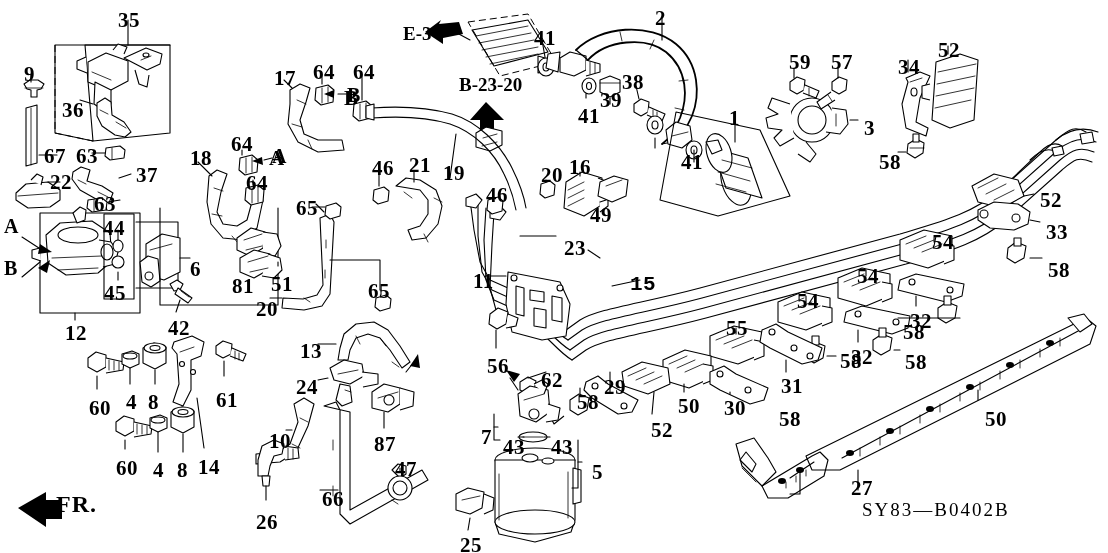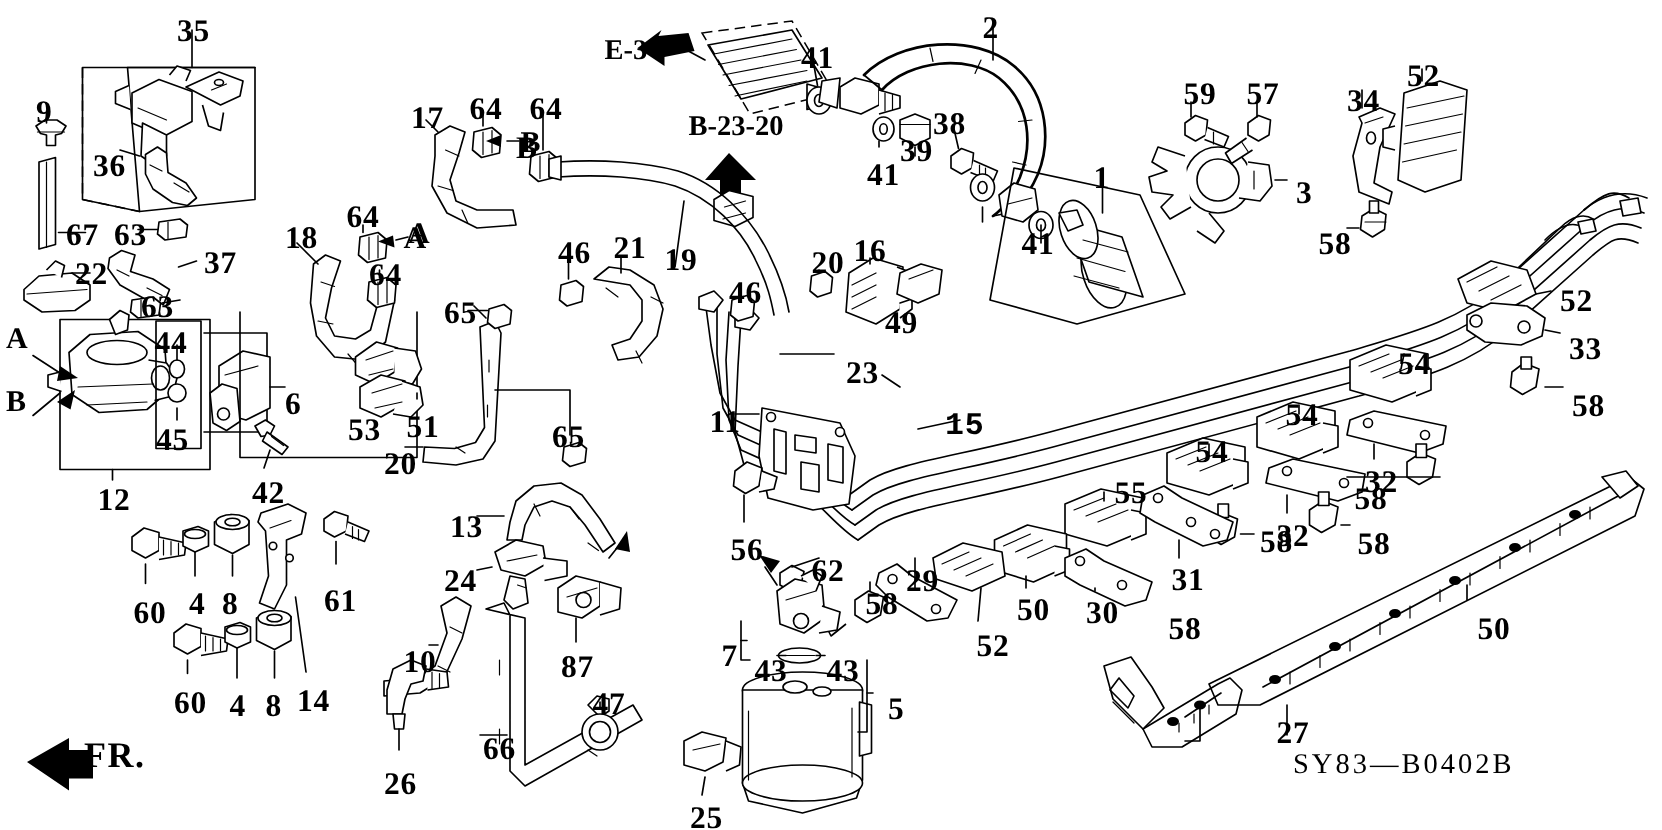--- a/index.html
+++ b/index.html
@@ -766,34 +766,34 @@
       <div class="cal num" style="left: 879px; top: 152px;">58</div>
       <div class="cal num" style="left: 1040px; top: 190px;">52</div>
       <div class="cal num" style="left: 50px; top: 172px;">22</div>
       <div class="cal num" style="left: 94px; top: 194px;">63</div>
       <div class="cal num" style="left: 103px; top: 218px;">44</div>
       <div class="cal num" style="left: 296px; top: 198px;">65</div>
       <div class="cal num" style="left: 190px; top: 259px;">6</div>
       <div class="cal num" style="left: 1046px; top: 222px;">33</div>
       <div class="cal num" style="left: 932px; top: 232px;">54</div>
       <div class="cal num" style="left: 564px; top: 238px;">23</div>
-      <div class="cal num" style="left: 232px; top: 276px;">53</div>
+      <div class="cal num" style="left: 232px; top: 276px;">81</div>
       <div class="cal num" style="left: 271px; top: 274px;">51</div>
       <div class="cal num" style="left: 104px; top: 283px;">45</div>
       <div class="cal num" style="left: 473px; top: 271px;">11</div>
       <div class="cal num" style="left: 630px; top: 274px; font-family: Liberation Mono, monospace;">15</div>
       <div class="cal num" style="left: 1048px; top: 260px;">58</div>
       <div class="cal num" style="left: 857px; top: 266px;">54</div>
       <div class="cal num" style="left: 910px; top: 311px;">32</div>
       <div class="cal num" style="left: 256px; top: 299px;">20</div>
       <div class="cal num" style="left: 368px; top: 281px;">65</div>
       <div class="cal num" style="left: 168px; top: 318px;">42</div>
       <div class="cal num" style="left: 65px; top: 323px;">12</div>
       <div class="cal num" style="left: 797px; top: 291px;">54</div>
-      <div class="cal num" style="left: 743px; top: 318px;">55</div>
+      <div class="cal num" style="left: 726px; top: 318px;">55</div>
       <div class="cal num" style="left: 851px; top: 347px;">32</div>
       <div class="cal num" style="left: 903px; top: 322px;">58</div>
       <div class="cal num" style="left: 905px; top: 352px;">58</div>
       <div class="cal num" style="left: 300px; top: 341px;">13</div>
       <div class="cal num" style="left: 487px; top: 356px;">56</div>
       <div class="cal num" style="left: 781px; top: 376px;">31</div>
       <div class="cal num" style="left: 840px; top: 351px;">58</div>
       <div class="cal num" style="left: 89px; top: 398px;">60</div>
       <div class="cal num" style="left: 126px; top: 392px;">4</div>
       <div class="cal num" style="left: 148px; top: 392px;">8</div>

